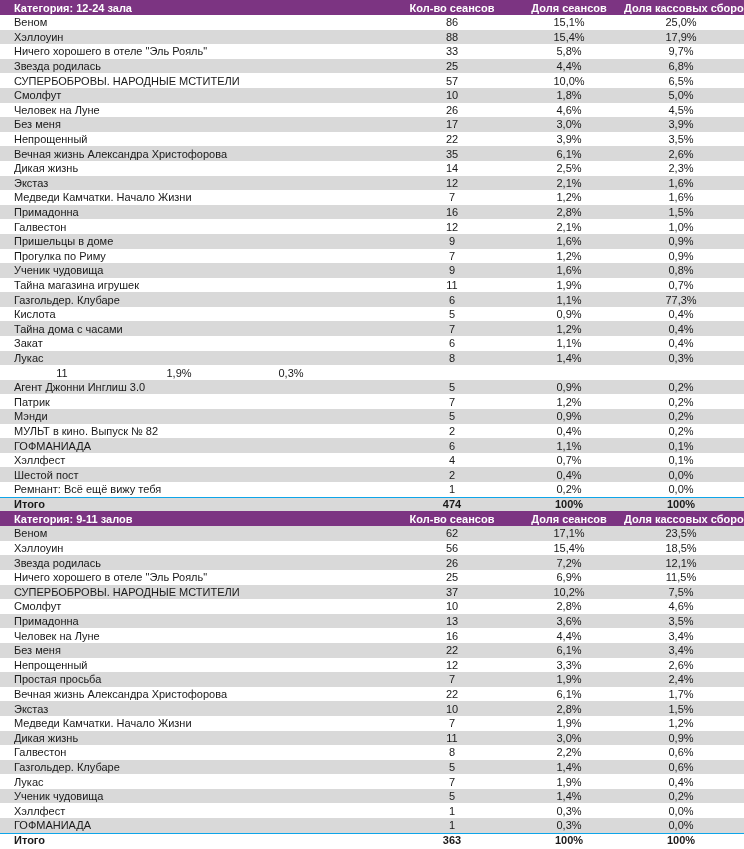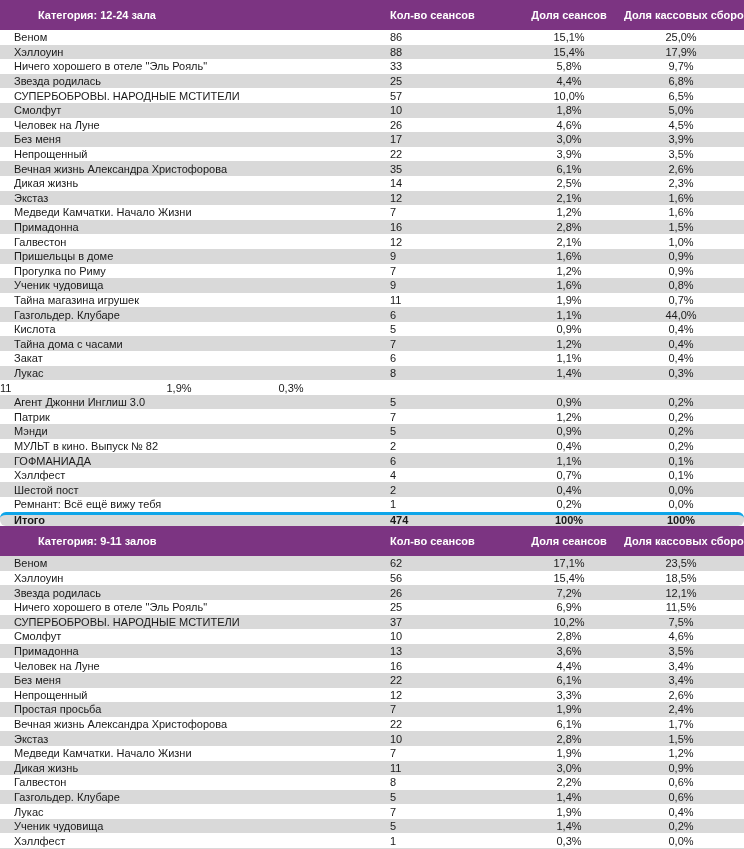--- a/index.html
+++ b/index.html
@@ -15,38 +15,36 @@
   }
   #report { width: 744px; }
   .row {
     display: flex;
     align-items: center;
     height: 14.6px;
     background: #ffffff;
   }
   .row.band { background: #d9d9d9; }
   .row.header {
-    height: 30px;
+    height: 15px;
     background: var(--header-bg, #7c3482);
     color: #ffffff;
     font-weight: 700;
-    padding-left: 24px;
   }
   .row.total {
     font-weight: 700;
-    border-top: 3px solid #0ea5e9;
-    border-radius: 6px;
+    border-top: 1px solid #0ea5e9;
   }
   .cell { white-space: nowrap; overflow: hidden; }
   .cell.name {
     flex: 1 1 auto;
     padding-left: 14px;
     text-align: left;
   }
-  .cell.num  { width: 124px; flex: 0 0 auto; }
+  .cell.num  { width: 124px; text-align: center; flex: 0 0 auto; }
   .cell.num2 { width: 110px; text-align: center; flex: 0 0 auto; }
   .cell.num3 { width: 120px; text-align: center; flex: 0 0 auto; padding-right: 6px; }
 </style>
 </head>
 <body style="--header-bg: #7c3482;">
 
 <div id="report">
   <div class="row header">
     <div class="cell name">Категория: 12-24 зала</div>
     <div class="cell num">Кол-во сеансов</div>
@@ -184,21 +182,21 @@
     <div class="cell name">Тайна магазина игрушек</div>
     <div class="cell num">11</div>
     <div class="cell num2">1,9%</div>
     <div class="cell num3">0,7%</div>
   </div>
 
   <div class="row band">
     <div class="cell name">Газгольдер. Клубаре</div>
     <div class="cell num">6</div>
     <div class="cell num2">1,1%</div>
-    <div class="cell num3">44,0%</div>
+    <div class="cell num3">77,3%</div>
   </div>
 
   <div class="row">
     <div class="cell name">Кислота</div>
     <div class="cell num">5</div>
     <div class="cell num2">0,9%</div>
     <div class="cell num3">0,4%</div>
   </div>
 
   <div class="row band">

